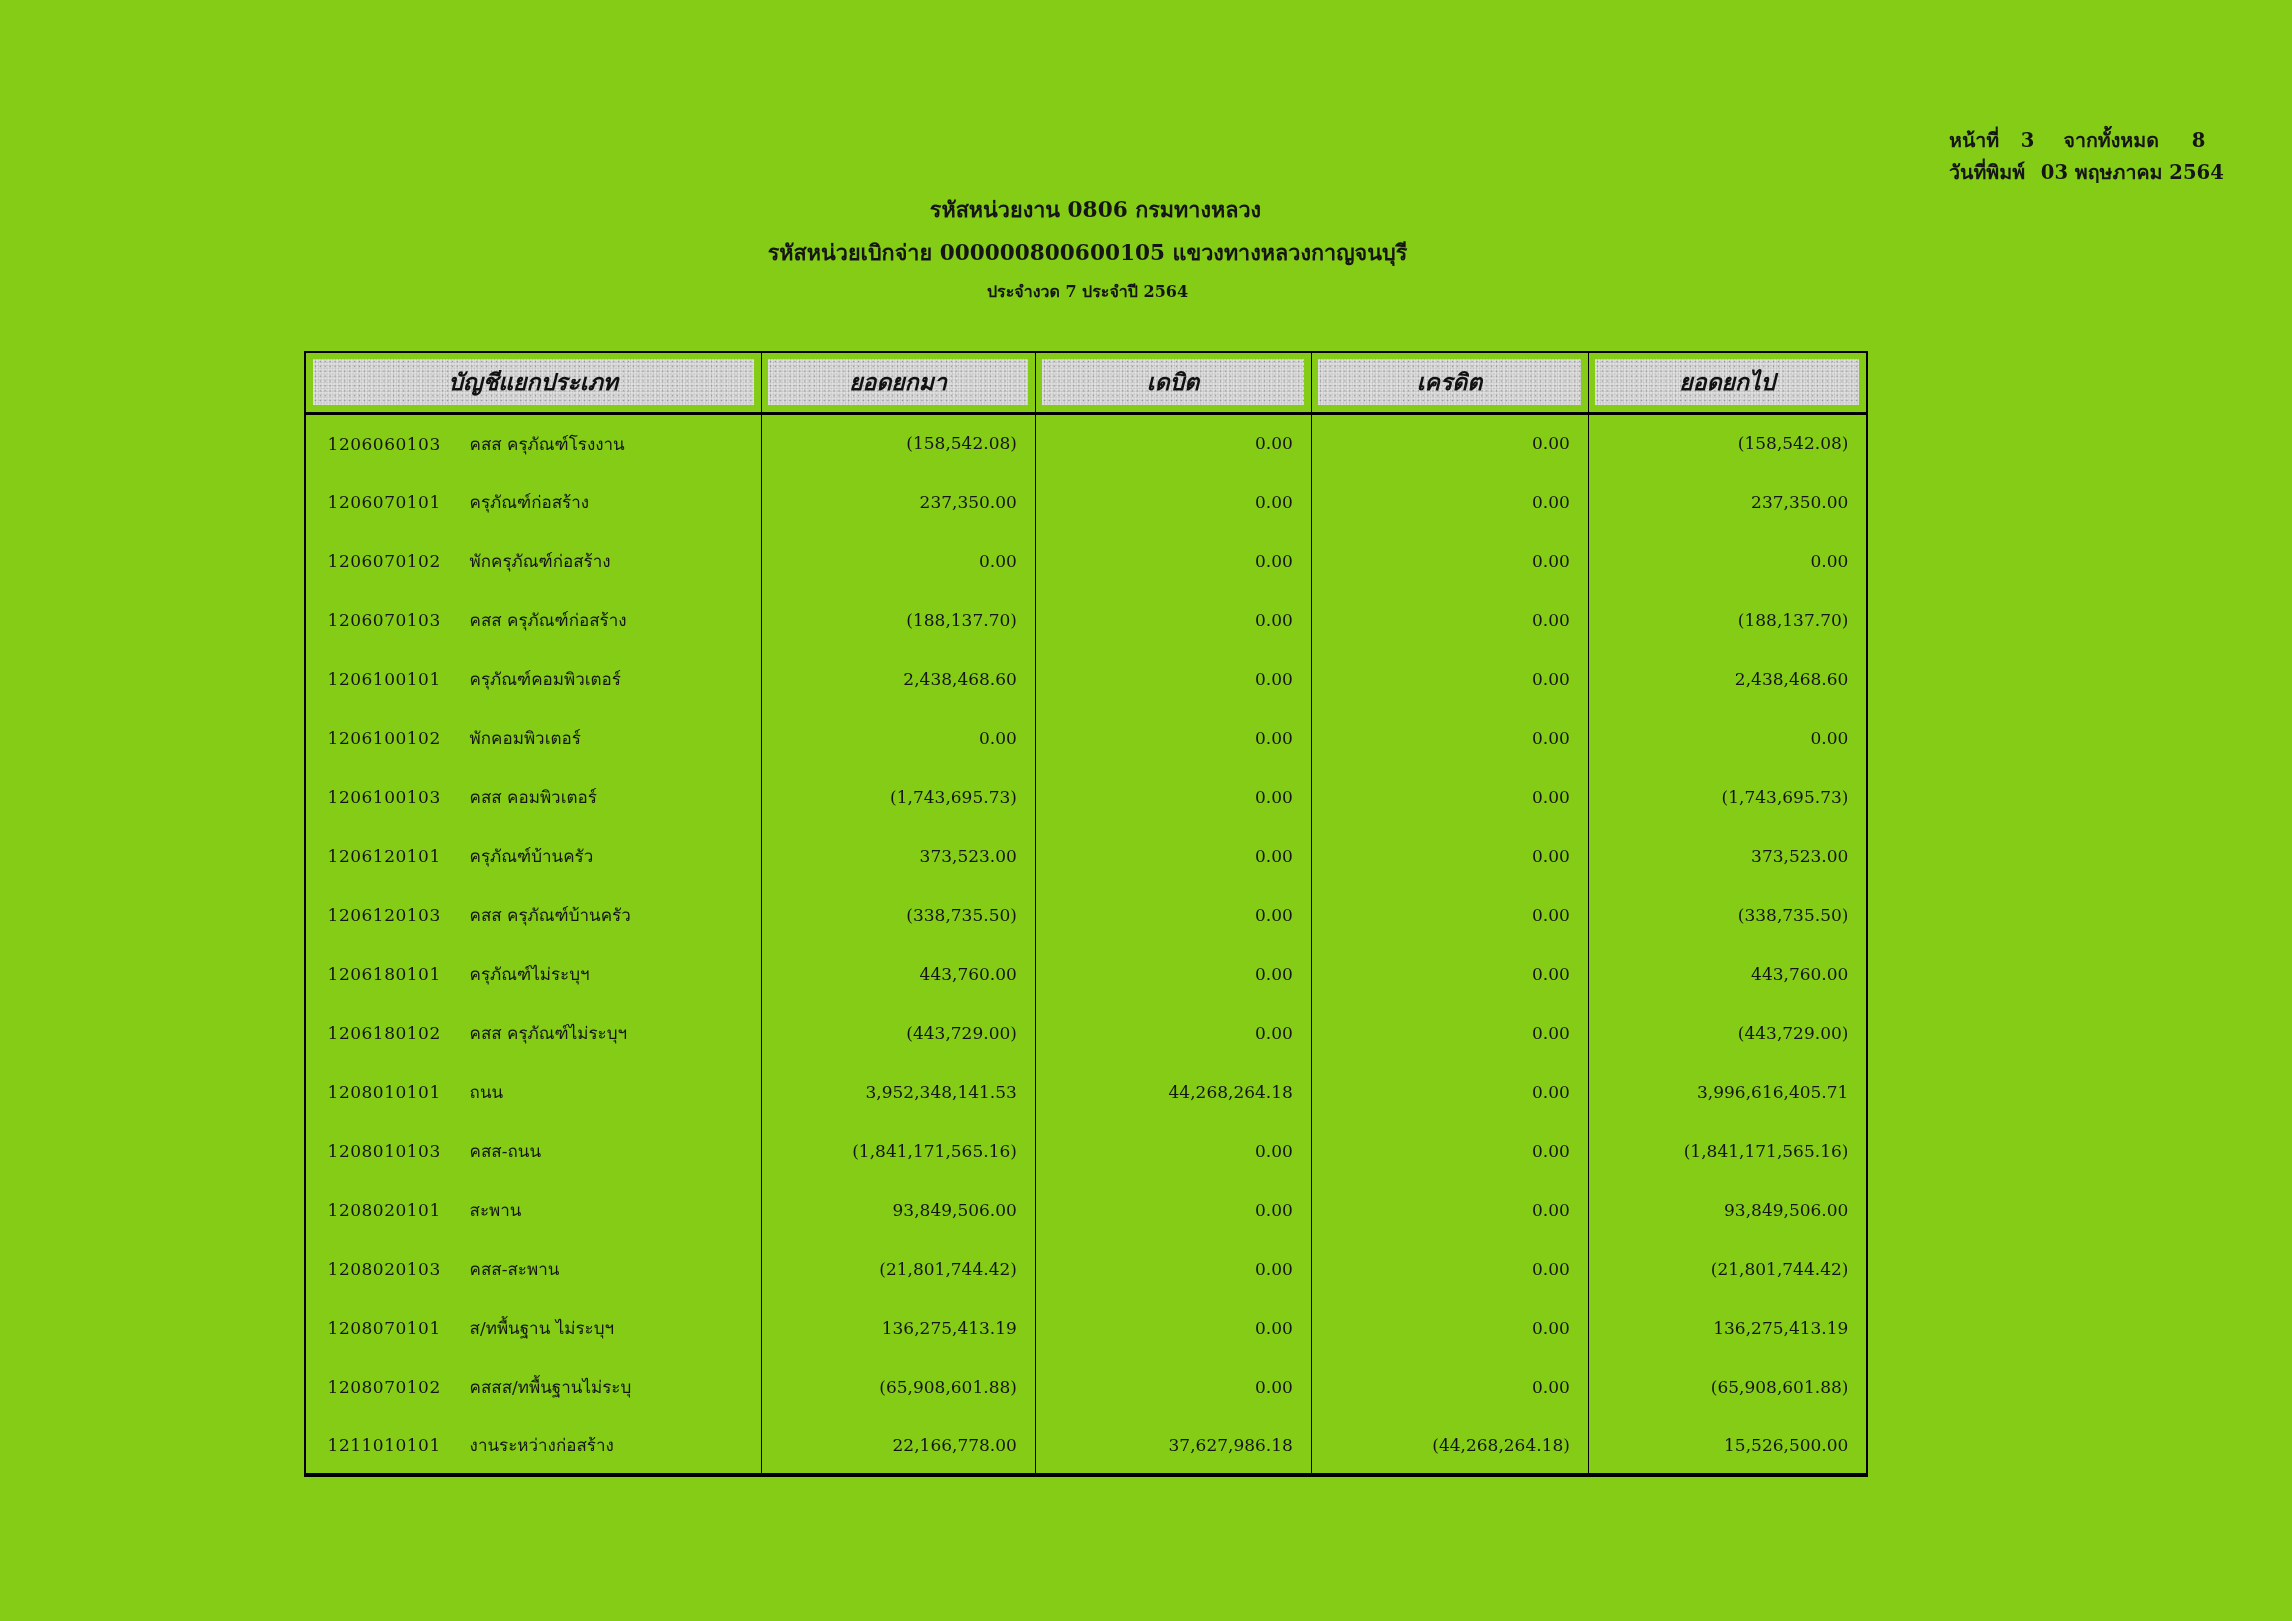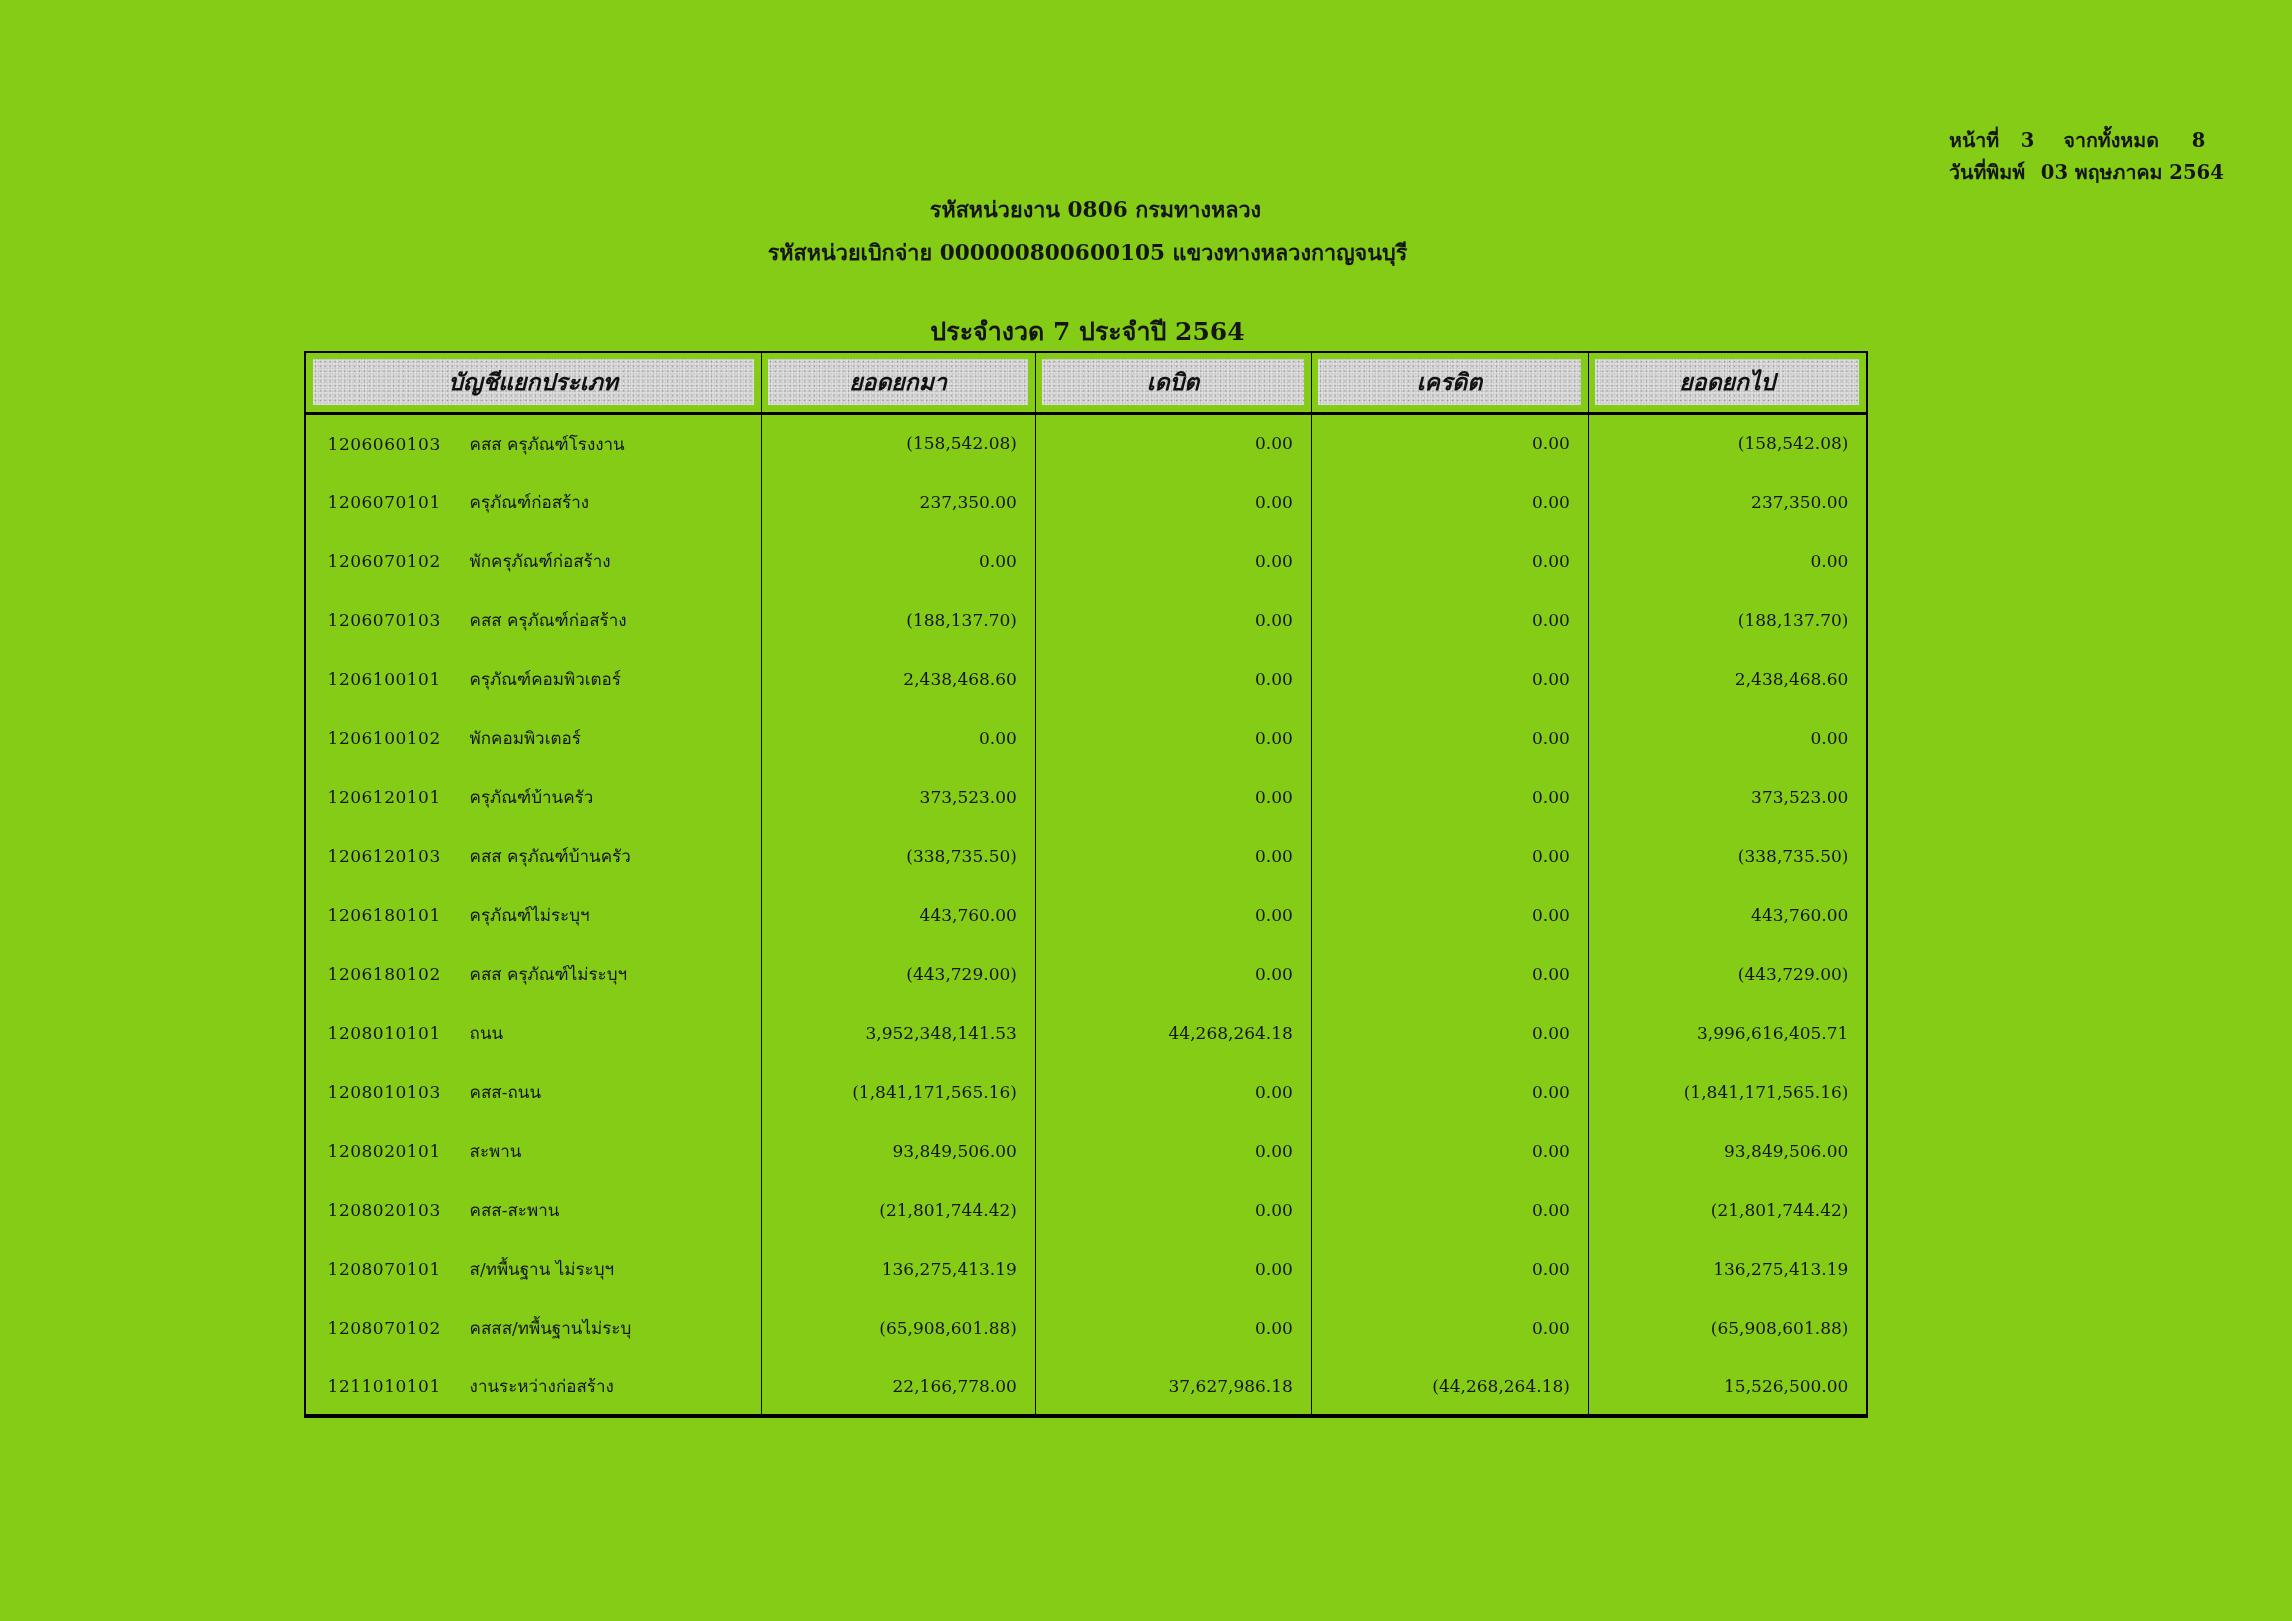--- a/index.html
+++ b/index.html
@@ -34,21 +34,21 @@
   .center-line {
     position: absolute;
     left: 0; right: 118px;
     text-align: center;
     font-weight: 700;
     white-space: nowrap;
   }
   .doc-title    { top: 135px; font-size: 29px; }
   .doc-sub1     { top: 192px; font-size: 21.6px; margin-left: 16px; }
   .doc-sub2     { top: 235px; font-size: 21.6px; }
-  .doc-sub3     { top: 279px; font-size: 25px; margin-top: 32px; }
+  .doc-sub3     { top: 279px; font-size: 16px; }
 
   
   table.trial-table {
     position: absolute;
     left: 304px;
     top: 351px;
     width: 1563px;
     border-collapse: collapse;
     table-layout: fixed;
     border: 2px solid #000;
@@ -185,20 +185,27 @@
           <td class="num">2,438,468.60</td>
         </tr>
         <tr>
           <td class="acct"><span class="code">1206100102</span><span>พักคอมพิวเตอร์</span></td>
           <td class="num">0.00</td>
           <td class="num">0.00</td>
           <td class="num">0.00</td>
           <td class="num">0.00</td>
         </tr>
         <tr>
+          <td class="acct"><span class="code">1206100103</span><span>คสส คอมพิวเตอร์</span></td>
+          <td class="num">(1,743,695.73)</td>
+          <td class="num">0.00</td>
+          <td class="num">0.00</td>
+          <td class="num">(1,743,695.73)</td>
+        </tr>
+        <tr>
           <td class="acct"><span class="code">1206120101</span><span>ครุภัณฑ์บ้านครัว</span></td>
           <td class="num">373,523.00</td>
           <td class="num">0.00</td>
           <td class="num">0.00</td>
           <td class="num">373,523.00</td>
         </tr>
         <tr>
           <td class="acct"><span class="code">1206120103</span><span>คสส ครุภัณฑ์บ้านครัว</span></td>
           <td class="num">(338,735.50)</td>
           <td class="num">0.00</td>

